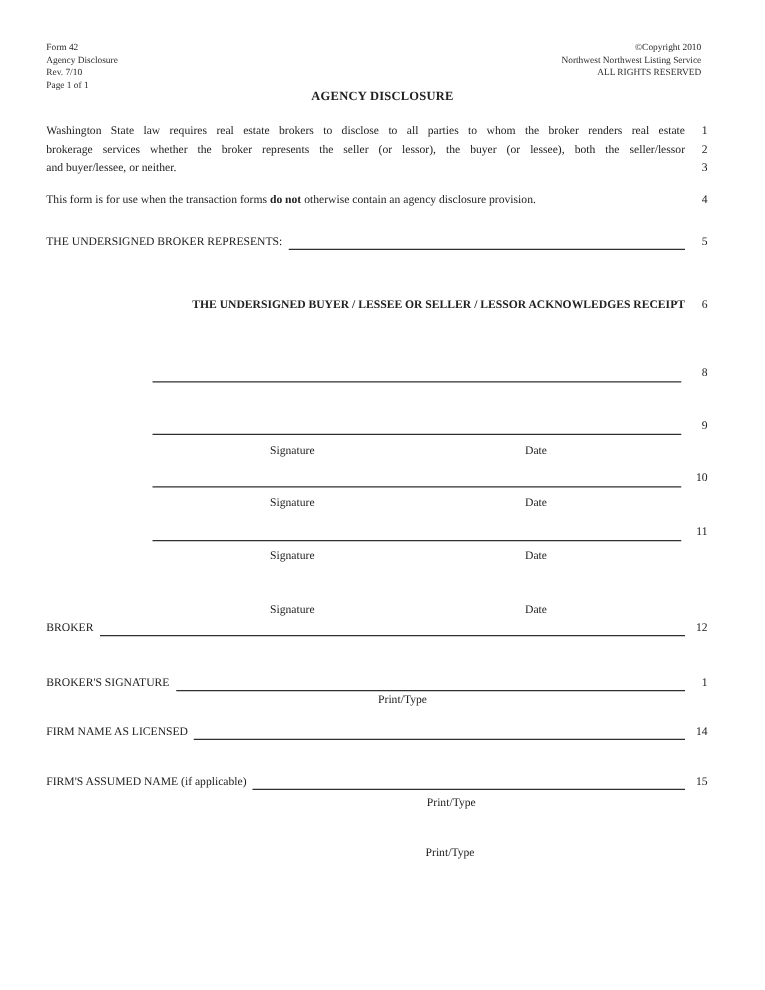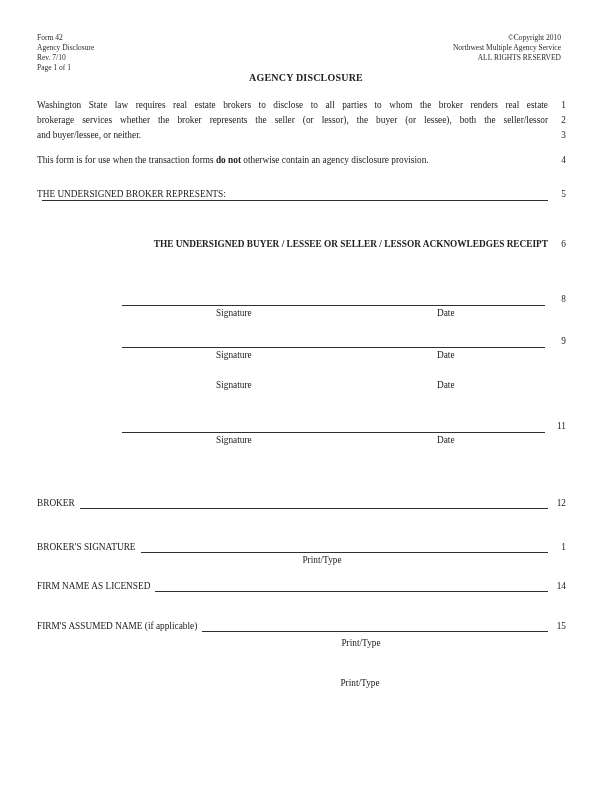--- a/index.html
+++ b/index.html
@@ -18,34 +18,34 @@
   }
   .row {
     position:absolute; left:37px; width:529px; display:flex;
     font-size:9.3px; line-height:12px; height:12px;
   }
   .row .txt { width:511px; }
   .row .num { flex:1; text-align:right; font-size:9.3px; }
   .just { text-align:justify; text-align-last:justify; }
   .b { font-weight:bold; }
   .center { text-align:right; }
-  .fieldflex { width:511px; display:flex;flex-direction:column; }
+  .fieldflex { width:511px; display:flex; }
   .flabel { white-space:pre; }
   .ffill { flex:1; border-bottom:1px solid #2f2f2f; margin-left:5px; height:12px; }
   
   .sig-block { position:absolute; left:37px; width:529px; font-size:9.3px; }
   .sig-row { position:relative; height:12px; }
   .sig-field {
     position:absolute; left:85px; width:423px; height:12px;
     border-bottom:1px solid #2f2f2f;
   }
   .sig-row .num { position:absolute; right:0; top:0; width:18px; text-align:right; }
-  .sig-labels { position:relative; height:14px; }
+  .sig-labels { position:relative; height:14px;margin-top:48px; }
   .sig-labels .siglab { position:absolute; left:179px; top:2px; }
-  .sig-labels .datelab { position:absolute; left:400px; top:2px; }
+  .sig-labels .datelab { position:absolute; left:383px; top:2px; }
   
   .field-row { position:absolute; left:37px; width:529px; font-size:9.3px; }
   .field-row .frow { display:flex; width:529px; height:12px; line-height:12px; }
   .field-row .num { width:18px; text-align:right; line-height:12px; }
   .sub {
     position:absolute; top:13px; transform:translateX(-50%);
     font-size:9.3px; white-space:nowrap;margin-top:45px;
   }
 </style>
 </head>
@@ -55,21 +55,21 @@
 
   <div class="meta form-meta">
     <div>Form 42</div>
     <div>Agency Disclosure</div>
     <div>Rev. 7/10</div>
     <div>Page 1 of 1</div>
   </div>
 
   <div class="meta copyright">
     <div>©Copyright 2010</div>
-    <div>Northwest Multiple Agency Service</div>
+    <div>Northwest Northwest Listing Service</div>
     <div>ALL RIGHTS RESERVED</div>
   </div>
 
   <div class="title">AGENCY DISCLOSURE</div>
 
   <div class="row" style="top:99px">
     <div class="txt just">Washington State law requires real estate brokers to disclose to all parties to whom the broker renders real estate</div>
     <div class="num">1</div>
   </div>
   <div class="row" style="top:114px">
@@ -113,20 +113,24 @@
     <div class="sig-row">
       <div class="sig-field"></div>
       <div class="num">9</div>
     </div>
     <div class="sig-labels">
       <span class="siglab">Signature</span>
       <span class="datelab">Date</span>
     </div>
   </div>
   <div class="sig-block" style="top:378px">
+    <div class="sig-row">
+      <div class="sig-field"></div>
+      <div class="num">10</div>
+    </div>
     <div class="sig-labels">
       <span class="siglab">Signature</span>
       <span class="datelab">Date</span>
     </div>
   </div>
   <div class="sig-block" style="top:421px">
     <div class="sig-row">
       <div class="sig-field"></div>
       <div class="num">11</div>
     </div>

